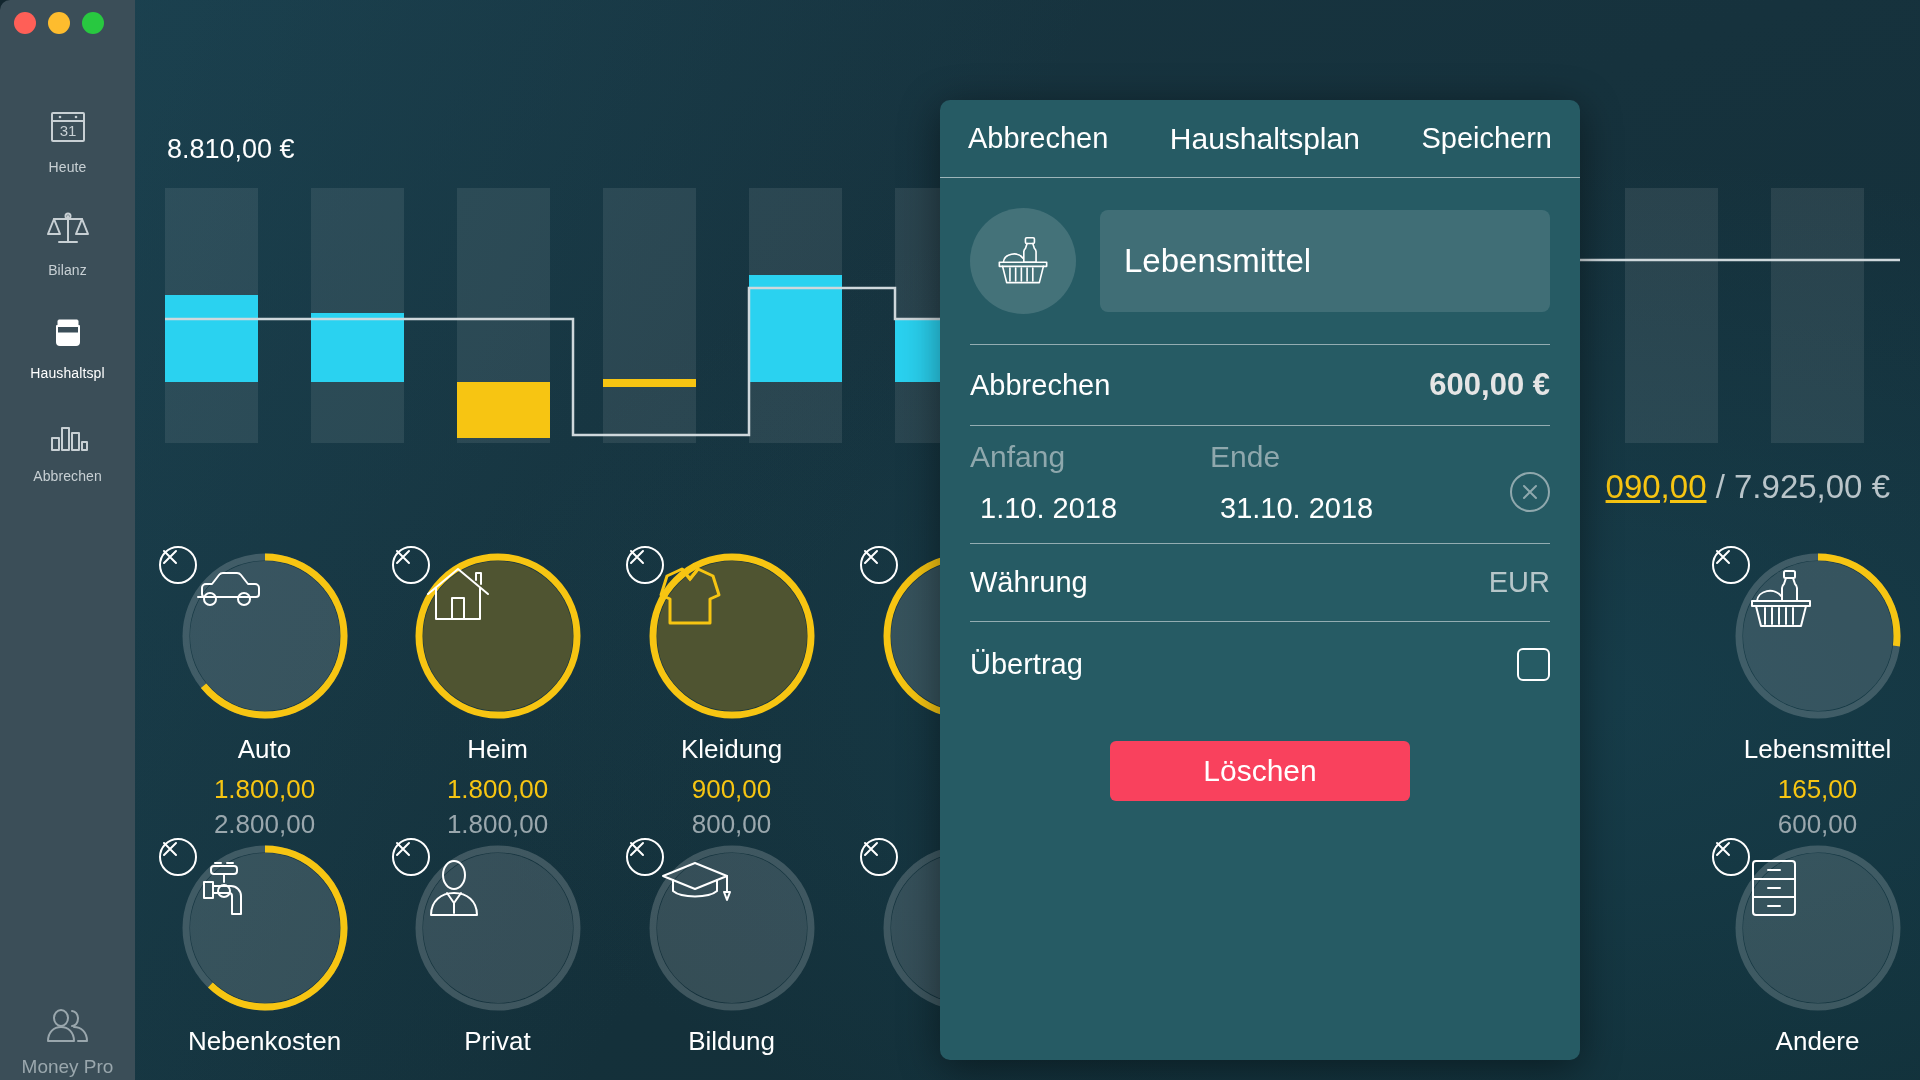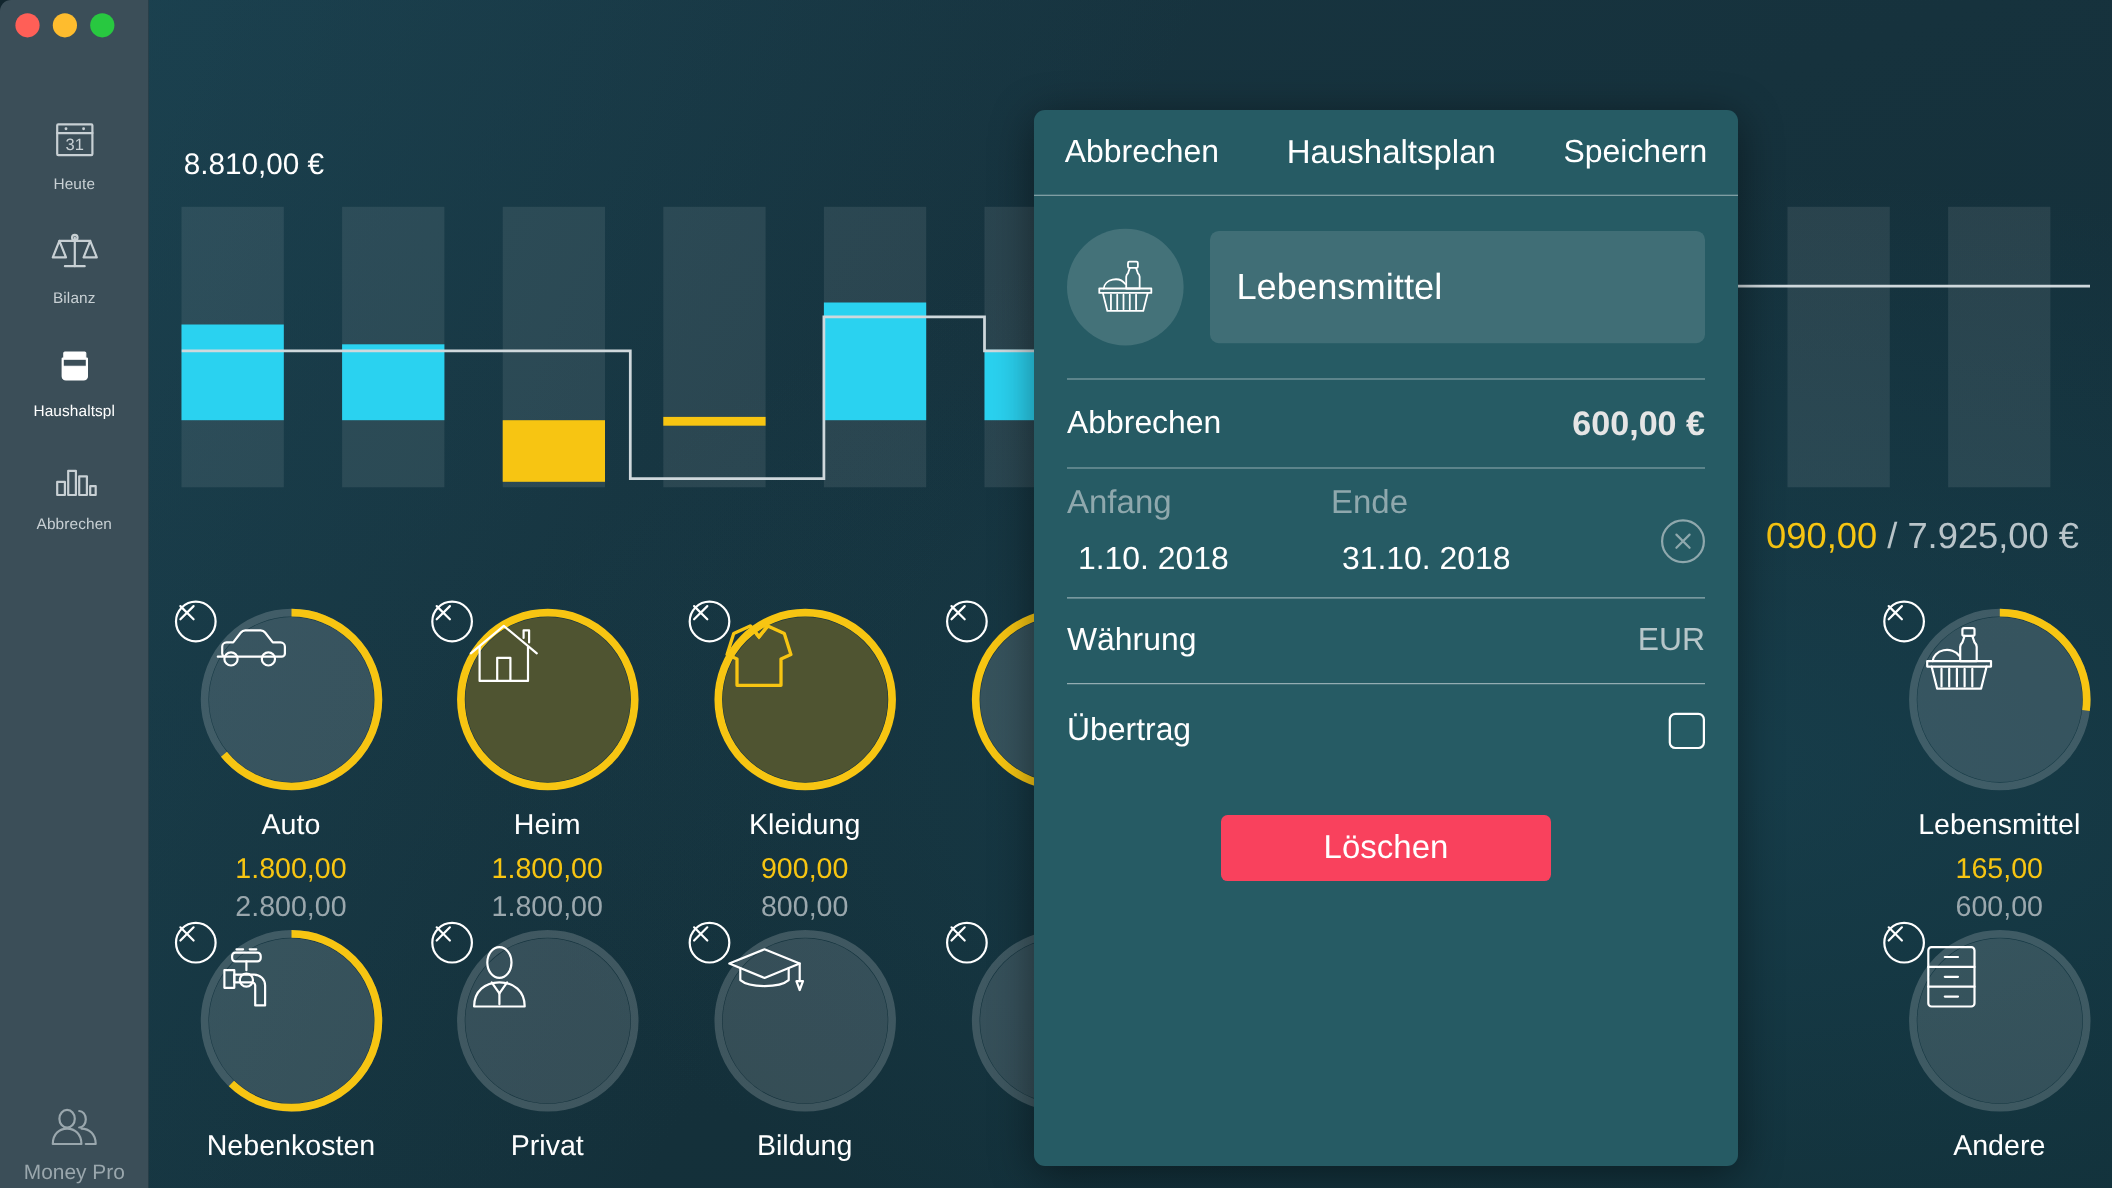--- a/index.html
+++ b/index.html
@@ -130,21 +130,21 @@
   .bar-fill.cyan   { background: #2ad2f0; }
   .bar-fill.yellow { background: #f7c512; }
   #trendline { position: absolute; left: 0; top: 0; width: 1735px; height: 255px; }
 
   
   #summary {
     position: absolute; right: 30px; top: 468px;
     font-size: 33px; white-space: nowrap;
     z-index: 2;
   }
-  #summary .spent { color: #f7c512; }
+  #summary .spent { color: #f7c512; text-decoration: underline; }
   #summary .sep, #summary .total { color: #b9c4c9; }
 
   
   #cats {
     position: absolute; left: 0; top: 552px;
     width: 1785px;
   }
   .cat-row { position: relative; height: 292px; }
   .cat {
     position: absolute;

